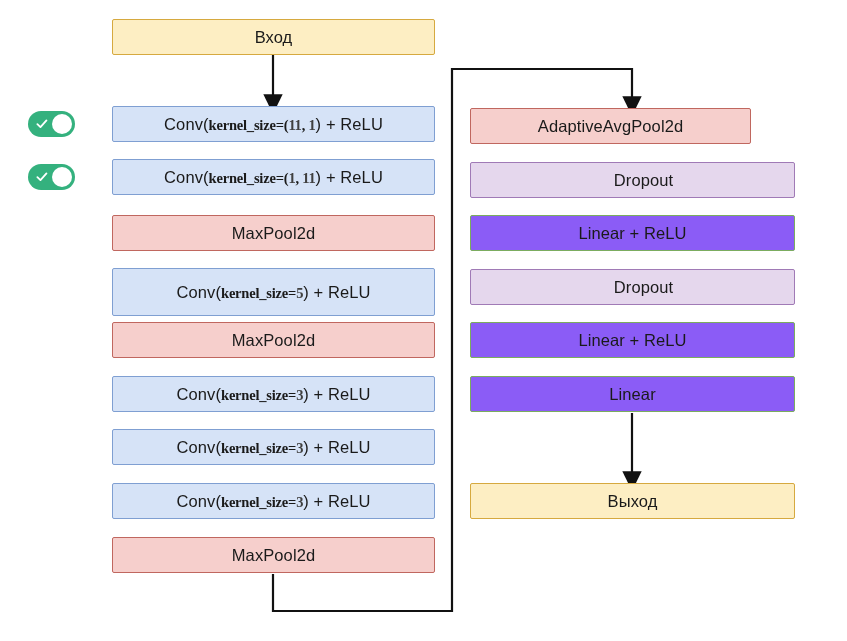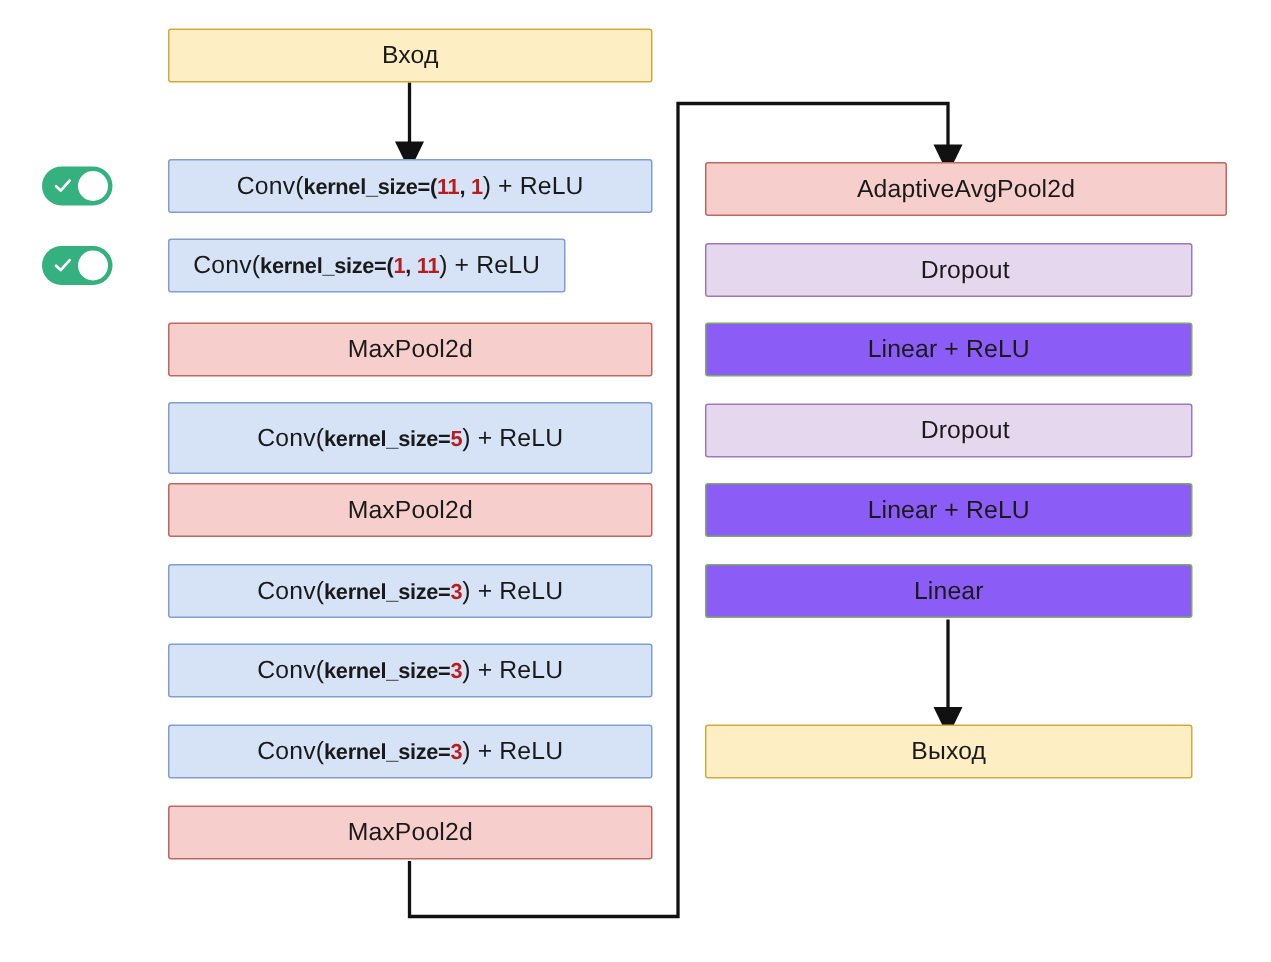--- a/index.html
+++ b/index.html
@@ -28,26 +28,26 @@
     white-space:nowrap;
     text-align:center;
   }
   .node.input,.node.output{background:#fdeec3;border-color:#d6a93f;}
   .node.conv{background:#d6e3f7;border-color:#7f9fd2;}
   .node.pool{background:#f6cfcc;border-color:#c0675f;}
   .node.drop{background:#e5d7ed;border-color:#a07ab6;padding-left:22px;}
   .node.lin{background:#8b5cf6;border-color:#7bac5f;}
 
   .mono{
-    font-family:Liberation Sans, sans-serif;
+    font-family:Liberation Serif, serif;
     font-weight:bold;
     font-size:14.5px;
     letter-spacing:-.2px;
   }
-  .num{color:#b91c1c;}
+  .num{color:#404040;}
   .paren{color:#1a1a1a;}
 
   .toggle{
     position:absolute;
     width:47px;height:26px;
     border-radius:13px;
     background:#34b17e;
     display:flex;align-items:center;
     box-sizing:border-box;
     cursor:pointer;
@@ -85,21 +85,21 @@
   <div class="node input" style="left:112px;top:19px;width:323px;height:36px;">
     <span>Вход</span>
   </div>
 
   <div class="node conv" style="left:112px;top:106px;width:323px;height:36px;">
     <span>
       <span>Conv(</span><span class="mono">kernel_size=</span><span class="mono paren">(</span><span class="mono num">11</span><span class="mono paren">,&nbsp;</span><span class="mono num">1</span><span>) + ReLU</span>
     </span>
   </div>
 
-  <div class="node conv" style="left:112px;top:159px;width:265px;height:36px;">
+  <div class="node conv" style="left:112px;top:159px;width:323px;height:36px;">
     <span>
       <span>Conv(</span><span class="mono">kernel_size=</span><span class="mono paren">(</span><span class="mono num">1</span><span class="mono paren">,&nbsp;</span><span class="mono num">11</span><span>) + ReLU</span>
     </span>
   </div>
 
   <div class="node pool" style="left:112px;top:215px;width:323px;height:36px;">
     <span>MaxPool2d</span>
   </div>
 
   <div class="node conv" style="left:112px;top:268px;width:323px;height:48px;">
@@ -141,21 +141,21 @@
     <span class="knob"></span>
   </div>
 
   <div class="toggle" style="left:28px;top:164px;">
     <svg class="check" viewBox="0 0 14 14">
       <path d="M1.6,7.2 L5.2,10.6 L12.2,2.8" stroke="#ffffff" stroke-width="2.1" fill="none" stroke-linecap="round" stroke-linejoin="round"></path>
     </svg>
     <span class="knob"></span>
   </div>
 
-  <div class="node pool" style="left:470px;top:108px;width:348px;height:36px;">
+  <div class="node pool" style="left:470px;top:108px;width:281px;height:36px;">
     <span>AdaptiveAvgPool2d</span>
   </div>
 
   <div class="node drop" style="left:470px;top:162px;width:325px;height:36px;">
     <span>Dropout</span>
   </div>
 
   <div class="node lin" style="left:470px;top:215px;width:325px;height:36px;">
     <span>Linear + ReLU</span>
   </div>

